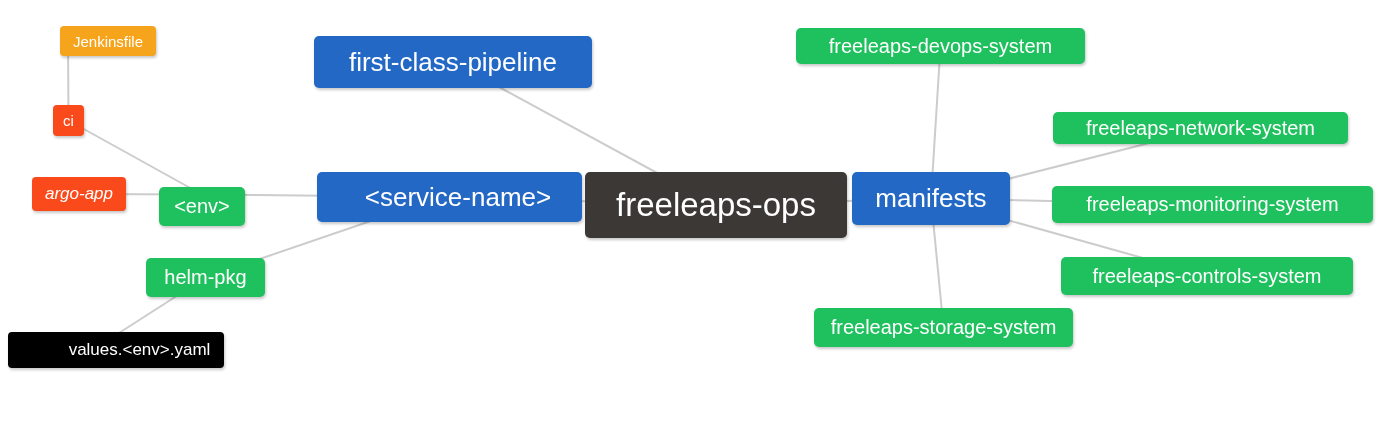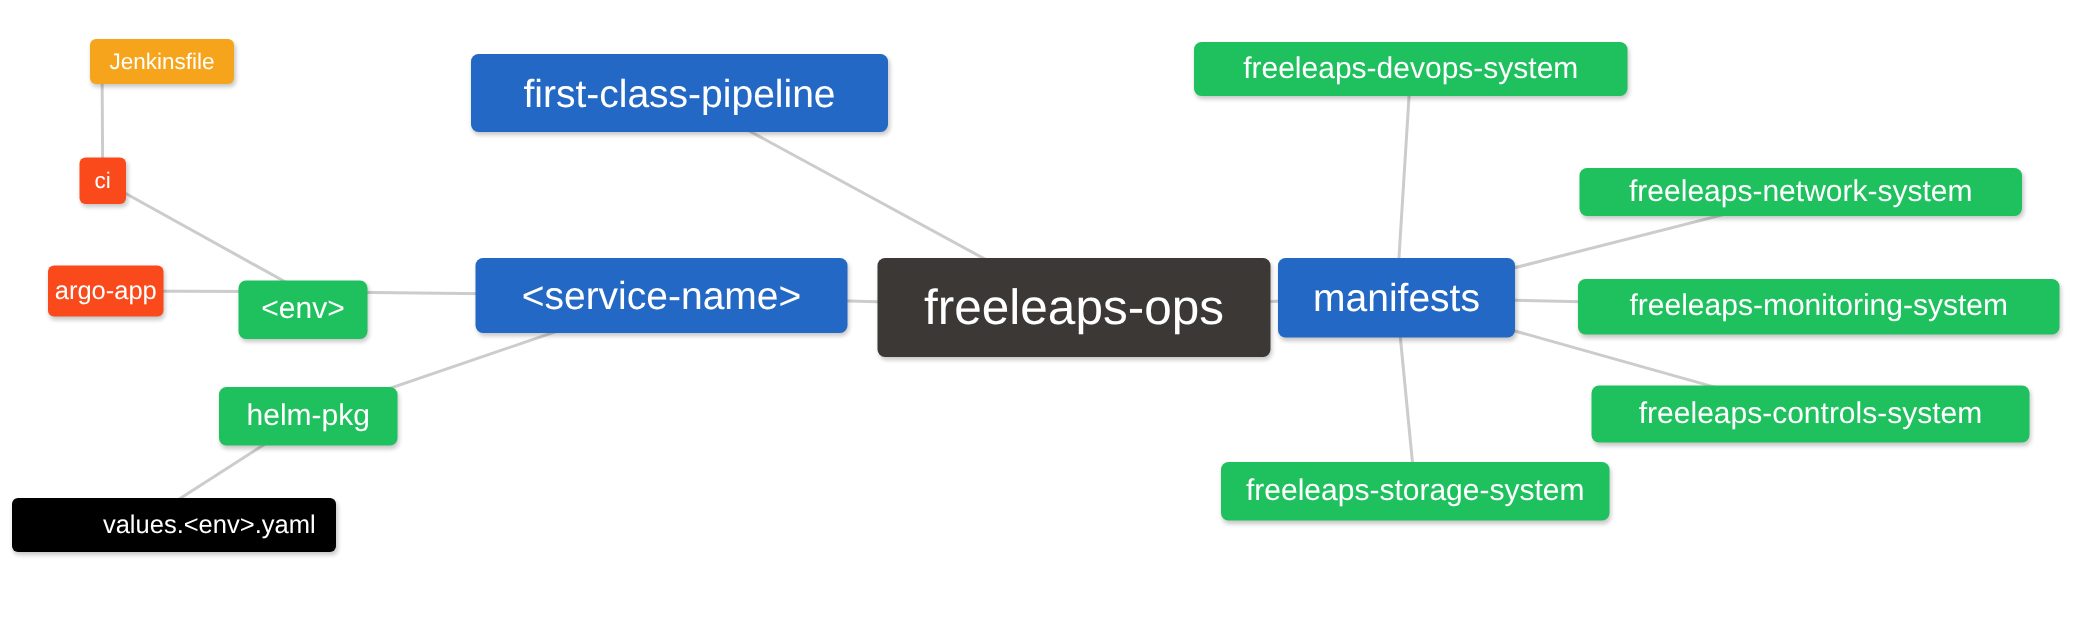--- a/index.html
+++ b/index.html
@@ -29,26 +29,26 @@
     border-radius:5px;
     box-shadow:1px 2px 3px rgba(0,0,0,0.22);
     color:#fff;
     white-space:nowrap;
     cursor:pointer;
     user-select:none;
   }
   
   .n-jenkinsfile        {left:20px;  top:26px;  width:96px;  height:30px; font-size:15px; border-radius:4px;}
   .n-ci                 {left:53px;  top:105px; width:31px;  height:31px; font-size:15px; border-radius:4px;}
-  .n-argo_app           {left:32px;  top:177px; width:77px;  height:34px; font-size:17px; border-radius:4px;}
+  .n-argo_app           {left:32px;  top:177px; width:94px;  height:34px; font-size:17px; border-radius:4px;font-style:italic;}
   .n-env                {left:159px; top:175px; width:86px;  height:39px; font-size:20px;margin-top:12px;}
   .n-helm_pkg           {left:146px; top:258px; width:119px; height:39px; font-size:20px;}
   .n-values_env_yaml    {left:8px;   top:332px; width:169px; height:36px; font-size:17px; border-radius:4px;}
   .n-first_class_pipeline{left:314px;top:36px;  width:278px; height:52px; font-size:26px;}
-  .n-service_name       {left:317px; top:172px; width:248px; height:50px; font-size:26px;}
+  .n-service_name       {left:317px; top:172px; width:248px; height:50px; font-size:26px;padding-left:17px;}
   .n-freeleaps_ops      {left:585px; top:172px; width:262px; height:66px; font-size:33px;}
   .n-manifests          {left:852px; top:172px; width:158px; height:53px; font-size:26px;}
   .n-devops             {left:796px; top:28px;  width:289px; height:36px; font-size:20px;}
   .n-network            {left:1053px;top:112px; width:295px; height:32px; font-size:20px;}
   .n-monitoring         {left:1052px;top:186px; width:321px; height:37px; font-size:20px;}
   .n-controls           {left:1061px;top:257px; width:292px; height:38px; font-size:20px;}
   .n-storage            {left:814px; top:308px; width:259px; height:39px; font-size:20px;}
 </style>
 </head>
 <body>

